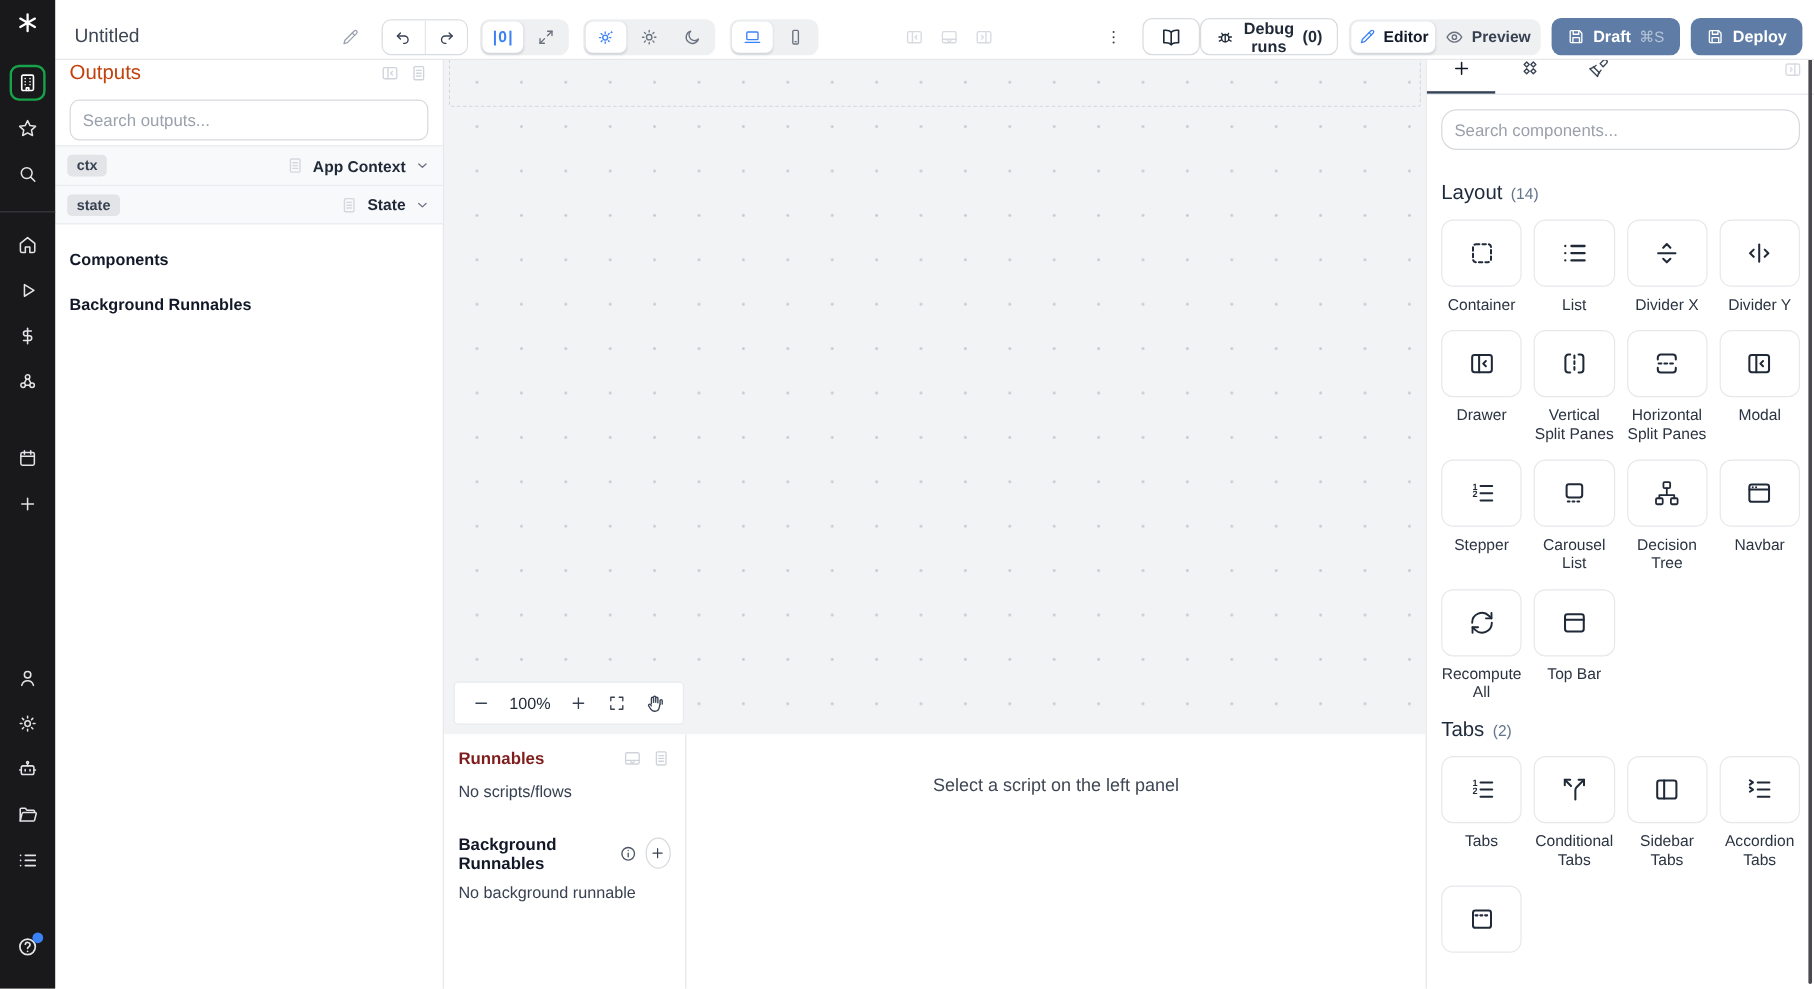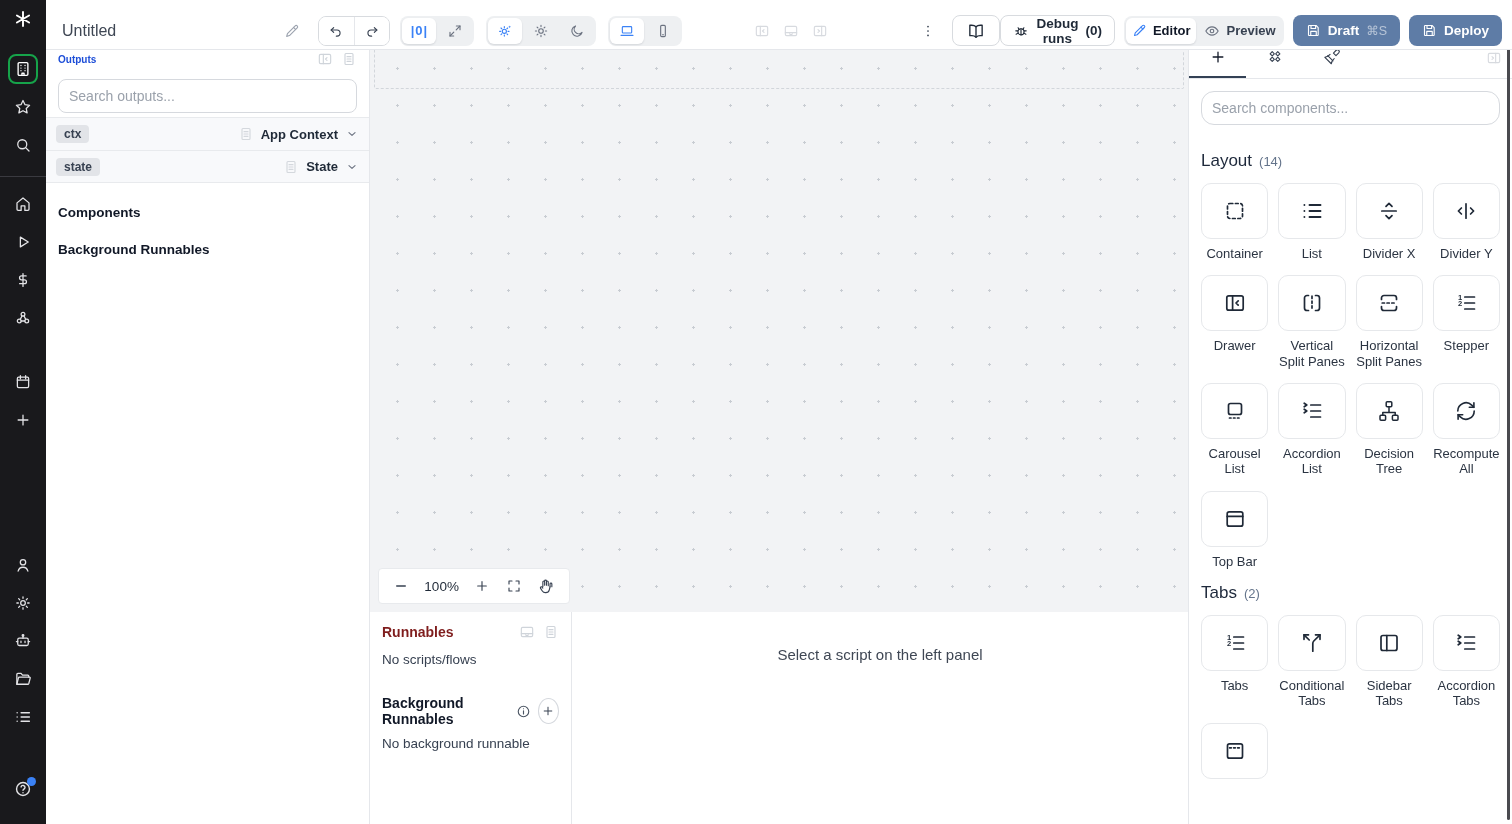--- a/index.html
+++ b/index.html
@@ -39,21 +39,21 @@
   .btn-outline { display:flex; align-items:center; gap:7px; border:1px solid #d8dbdf; background:#fff; border-radius:8px; height:31px; padding:0 12px; color:#1f2937; font-size:13.5px; font-weight:600; cursor:pointer; }
   .tb-right { margin-left:auto; display:flex; align-items:center; gap:9px; }
   .seg-label { font-weight:600; color:#374151; }
   .seg .sbtn.active .seg-label { color:#111827; }
   .btn-primary { display:flex; align-items:center; gap:7px; border:none; border-radius:8px; height:31px; padding:0 13px; background:#5e7ca6; color:#fff; font-size:13.5px; font-weight:600; cursor:pointer; }
   .kbd { color:rgba(255,255,255,.55); font-weight:500; font-size:12.5px; }
 
   
   .outputs { position:absolute; left:46px; top:38px; width:324px; height:786px; background:#fff; border-right:1px solid #e5e7eb; }
   .panel-head { display:flex; align-items:center; justify-content:space-between; padding:13px 12px 4px; }
-  .panel-title { font-size:10px; font-weight:700; color:#1d4ed8; }
+  .panel-title { font-size:17px; font-weight:400; color:#c2410c; }
   .head-icons { display:flex; gap:8px; color:#cfd4da; }
   .search-input { display:block; width:calc(100% - 24px); margin:8px 12px 4px; height:34px; border:1px solid #d6d9de; border-radius:8px; padding:0 10px; font-size:14px; color:#1f2937; font-family:inherit; outline:none; background:#fff; }
   .search-input::placeholder { color:#9aa1ab; }
   .sec-heading { font-size:13.5px; font-weight:700; color:#111827; padding:12px 12px 8px; }
   .out-row { height:33px; background:#f8f9fb; border-top:1px solid #e8eaed; display:flex; align-items:center; padding:0 10px; gap:24px; cursor:pointer; }
   .out-row:last-of-type { border-bottom:1px solid #e8eaed; }
   .out-badge { background:#e2e4e8; border-radius:4px; padding:2px 8px; font-size:12px; font-weight:600; color:#374151; }
   .out-right { margin-left:auto; display:flex; align-items:center; gap:7px; }
   .out-doc { color:#d4d8dd; }
   .out-type { font-size:13px; font-weight:700; color:#1f2937; }
@@ -639,67 +639,79 @@
                 <path d="M5.2 12h13.6" stroke-dasharray="2.3 2.5"></path>
               </svg>
             </span>
           </div>
           <div class="comp-label">Horizontal Split Panes</div>
         </div>
         <div class="comp-cell">
           <div class="comp-card ic24">
             <span>
               <svg viewBox="0 0 24 24" fill="none" stroke="currentColor" stroke-width="1.7" stroke-linecap="round" stroke-linejoin="round">
+                <rect x="3.8" y="4.8" width="16.4" height="14.4" rx="2"></rect>
+                <path d="M9.6 4.8v14.4"></path>
+                <path d="M15.2 9.8L13 12l2.2 2.2"></path>
+              </svg>
+            </span>
+          </div>
+          <div class="comp-label">Modal</div>
+        </div>
+        <div class="comp-cell">
+          <div class="comp-card ic24">
+            <span>
+              <svg viewBox="0 0 24 24" fill="none" stroke="currentColor" stroke-width="1.7" stroke-linecap="round" stroke-linejoin="round">
                 <path d="M10.8 6h9.7M10.8 12h9.7M10.8 18h9.7"></path>
                 <text x="4" y="9" font-size="7.6" fill="currentColor" stroke="none" font-weight="700">1</text>
                 <text x="4" y="15.4" font-size="7.6" fill="currentColor" stroke="none" font-weight="700">2</text>
               </svg>
             </span>
           </div>
           <div class="comp-label">Stepper</div>
         </div>
         <div class="comp-cell">
           <div class="comp-card ic24">
             <span>
               <svg viewBox="0 0 24 24" fill="none" stroke="currentColor" stroke-width="1.7" stroke-linecap="round" stroke-linejoin="round">
                 <rect x="5.5" y="4.5" width="13" height="11" rx="2"></rect>
                 <path d="M6.5 19h11" stroke-dasharray="1.5 2.5"></path>
               </svg>
             </span>
           </div>
           <div class="comp-label">Carousel List</div>
-        </div>
-        <div class="comp-cell">
-          <div class="comp-card ic24">
-            <span>
-              <svg viewBox="0 0 24 24" fill="none" stroke="currentColor" stroke-width="1.7" stroke-linecap="round" stroke-linejoin="round">
-                <path d="M10.8 6h9.7M10.8 12h9.7M10.8 18h9.7"></path>
-                <path d="M4.2 4.2L6.8 6 4.2 7.8"></path>
-                <path d="M4.2 10.2L6.8 12l-2.6 1.8"></path>
-              </svg>
-            </span>
-          </div>
-          <div class="comp-label">Accordion List</div>
         </div>
         <div class="comp-cell">
           <div class="comp-card ic24">
             <span>
               <svg viewBox="0 0 24 24" fill="none" stroke="currentColor" stroke-width="1.5" stroke-linecap="round" stroke-linejoin="round">
                 <rect x="9.2" y="2.8" width="5.6" height="5" rx="1"></rect>
                 <rect x="3" y="16.2" width="5.6" height="5" rx="1"></rect>
                 <rect x="15.4" y="16.2" width="5.6" height="5" rx="1"></rect>
                 <path d="M12 7.8v3.4M12 11.2v2.4M5.8 16.2v-2.6h12.4v2.6"></path>
               </svg>
             </span>
           </div>
           <div class="comp-label">Decision Tree</div>
         </div>
         <div class="comp-cell">
           <div class="comp-card ic24">
             <span>
+              <svg viewBox="0 0 24 24" fill="none" stroke="currentColor" stroke-width="1.7" stroke-linecap="round" stroke-linejoin="round">
+                <rect x="3.8" y="4.8" width="16.4" height="14.4" rx="2"></rect>
+                <path d="M3.8 9h16.4"></path>
+                <path d="M6.6 7h.01M9.4 7h.01"></path>
+              </svg>
+            </span>
+          </div>
+          <div class="comp-label">Navbar</div>
+        </div>
+        <div class="comp-cell">
+          <div class="comp-card ic24">
+            <span>
               <svg viewBox="0 0 24 24" fill="none" stroke="currentColor" stroke-width="1.6" stroke-linecap="round" stroke-linejoin="round">
                 <path d="M20.2 12a8.2 8.2 0 0 1-13.9 5.9L4.1 15.7"></path>
                 <path d="M3.8 12a8.2 8.2 0 0 1 13.9-5.9l2.2 2.2"></path>
                 <path d="M19.9 3.7v4.6h-4.6"></path>
                 <path d="M4.1 20.3v-4.6h4.6"></path>
               </svg>
             </span>
           </div>
           <div class="comp-label">Recompute All</div>
         </div>

